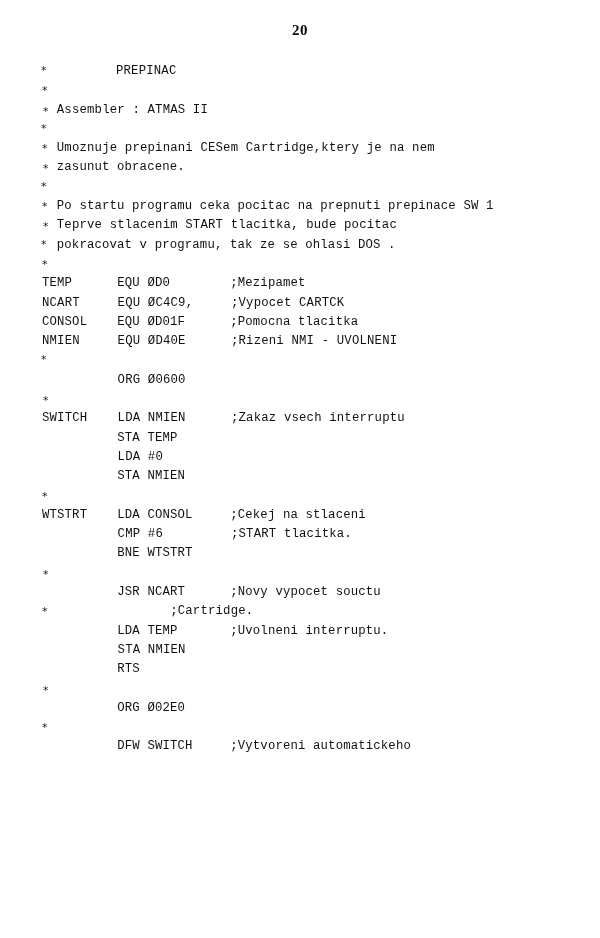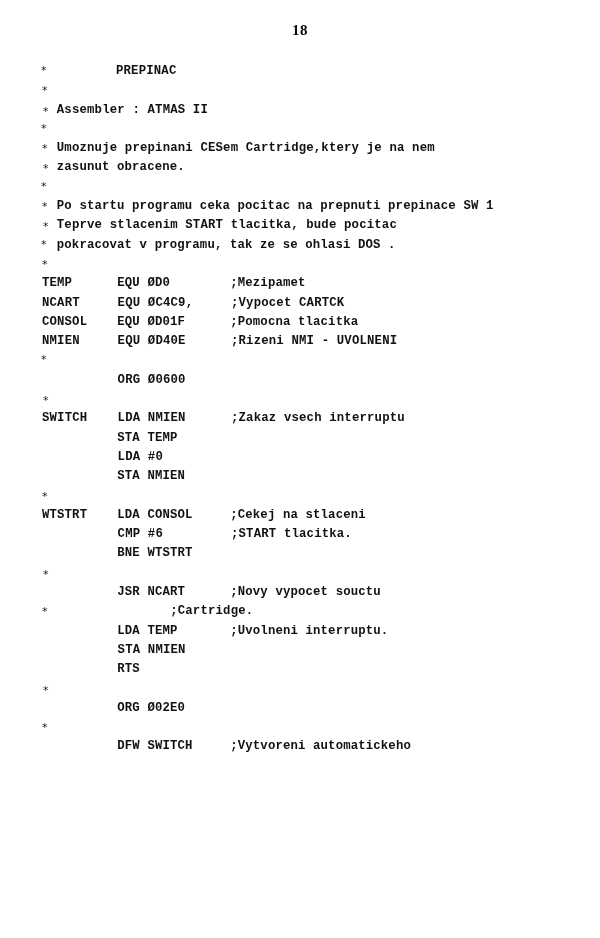--- a/index.html
+++ b/index.html
@@ -54,27 +54,26 @@
     position: absolute;
     left: -1px;
     top: 0px;
     font-family: "DejaVu Sans", sans-serif;
     font-size: 11px;
     line-height: 19.3px;
     color: #1a1a1a;
   }
   .btxt {
     display: inline-block;
-    font-weight: bold;
   }
   
   .listing .line:nth-child(odd) { letter-spacing: 0.18px; }
 </style>
 </head>
 <body>
 
 <div class="page">
 
-  <div class="page-number">18</div>
+  <div class="page-number">20</div>
 
   <div class="listing" id="listing"><div class="line"><span class="bullet" style="left: -1px; top: -1px;">*</span><span class="btxt" style="padding-left: 74px;">PREPINAC</span></div><div class="line"><span class="bullet" style="left: 0px; top: 0px;">*</span><span class="btxt" style="padding-left: 0px;"></span></div><div class="line"><span class="bullet" style="left: 1px; top: 1px;">*</span><span class="btxt" style="padding-left: 14.8px;">Assembler : ATMAS II</span></div><div class="line"><span class="bullet" style="left: -1px; top: -1px;">*</span><span class="btxt" style="padding-left: 0px;"></span></div><div class="line"><span class="bullet" style="left: 0px; top: 0px;">*</span><span class="btxt" style="padding-left: 14.8px;">Umoznuje prepinani CESem Cartridge,ktery je na nem</span></div><div class="line"><span class="bullet" style="left: 1px; top: 1px;">*</span><span class="btxt" style="padding-left: 14.8px;">zasunut obracene.</span></div><div class="line"><span class="bullet" style="left: -1px; top: -1px;">*</span><span class="btxt" style="padding-left: 0px;"></span></div><div class="line"><span class="bullet" style="left: 0px; top: 0px;">*</span><span class="btxt" style="padding-left: 14.8px;">Po startu programu ceka pocitac na prepnuti prepinace SW 1</span></div><div class="line"><span class="bullet" style="left: 1px; top: 1px;">*</span><span class="btxt" style="padding-left: 14.8px;">Teprve stlacenim START tlacitka, bude pocitac</span></div><div class="line"><span class="bullet" style="left: -1px; top: -1px;">*</span><span class="btxt" style="padding-left: 14.8px;">pokracovat v programu, tak ze se ohlasi DOS .</span></div><div class="line"><span class="bullet" style="left: 0px; top: 0px;">*</span><span class="btxt" style="padding-left: 0px;"></span></div><div class="line"><span class="btxt" style="padding-left: 0px;">TEMP      EQU ØD0        ;Mezipamet</span></div><div class="line"><span class="btxt" style="padding-left: 0px;">NCART     EQU ØC4C9,     ;Vypocet CARTCK</span></div><div class="line"><span class="btxt" style="padding-left: 0px;">CONSOL    EQU ØD01F      ;Pomocna tlacitka</span></div><div class="line"><span class="btxt" style="padding-left: 0px;">NMIEN     EQU ØD40E      ;Rizeni NMI - UVOLNENI</span></div><div class="line"><span class="bullet" style="left: -1px; top: -1px;">*</span><span class="btxt" style="padding-left: 0px;"></span></div><div class="line"><span class="btxt" style="padding-left: 0px;">          ORG Ø0600</span></div><div class="line"><span class="bullet" style="left: 1px; top: 1px;">*</span><span class="btxt" style="padding-left: 0px;"></span></div><div class="line"><span class="btxt" style="padding-left: 0px;">SWITCH    LDA NMIEN      ;Zakaz vsech interruptu</span></div><div class="line"><span class="btxt" style="padding-left: 0px;">          STA TEMP</span></div><div class="line"><span class="btxt" style="padding-left: 0px;">          LDA #0</span></div><div class="line"><span class="btxt" style="padding-left: 0px;">          STA NMIEN</span></div><div class="line"><span class="bullet" style="left: 0px; top: 0px;">*</span><span class="btxt" style="padding-left: 0px;"></span></div><div class="line"><span class="btxt" style="padding-left: 0px;">WTSTRT    LDA CONSOL     ;Cekej na stlaceni</span></div><div class="line"><span class="btxt" style="padding-left: 0px;">          CMP #6         ;START tlacitka.</span></div><div class="line"><span class="btxt" style="padding-left: 0px;">          BNE WTSTRT</span></div><div class="line"><span class="bullet" style="left: 1px; top: 1px;">*</span><span class="btxt" style="padding-left: 14.8px;"></span></div><div class="line"><span class="btxt" style="padding-left: 0px;">          JSR NCART      ;Novy vypocet souctu</span></div><div class="line"><span class="bullet" style="left: 0px; top: 0px;">*</span><span class="btxt" style="padding-left: 14.8px;">               ;Cartridge.</span></div><div class="line"><span class="btxt" style="padding-left: 0px;">          LDA TEMP       ;Uvolneni interruptu.</span></div><div class="line"><span class="btxt" style="padding-left: 0px;">          STA NMIEN</span></div><div class="line"><span class="btxt" style="padding-left: 0px;">          RTS</span></div><div class="line"><span class="bullet" style="left: 1px; top: 1px;">*</span><span class="btxt" style="padding-left: 14.8px;"></span></div><div class="line"><span class="btxt" style="padding-left: 0px;">          ORG Ø02E0</span></div><div class="line"><span class="bullet" style="left: 0px; top: 0px;">*</span><span class="btxt" style="padding-left: 14.8px;"></span></div><div class="line"><span class="btxt" style="padding-left: 0px;">          DFW SWITCH     ;Vytvoreni automatickeho</span></div></div>
 
 </div>
 
 </body></html>

